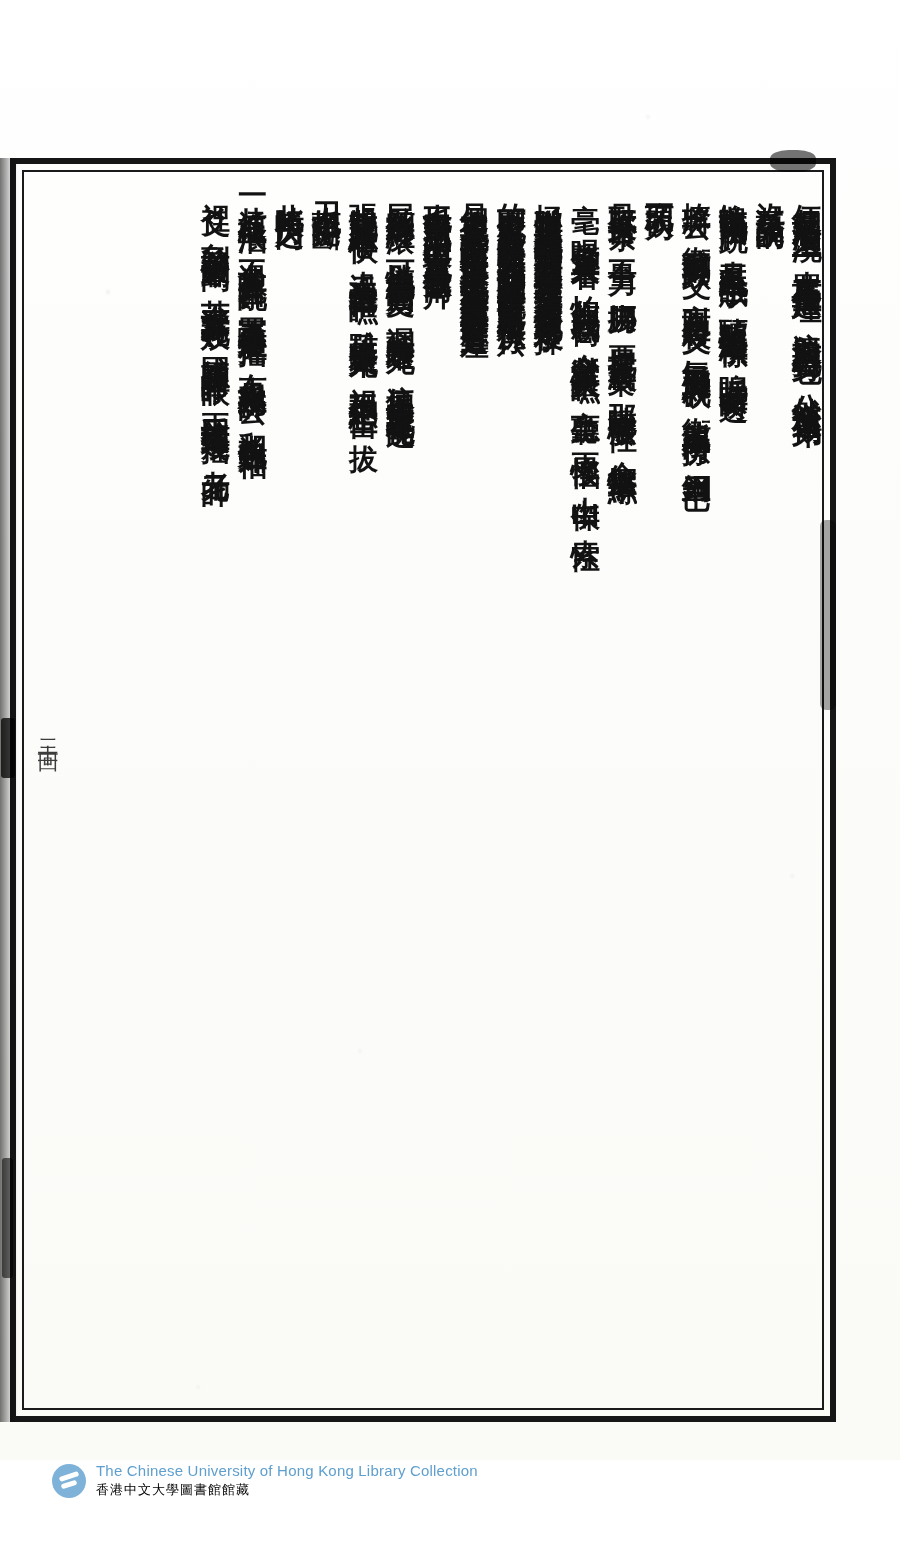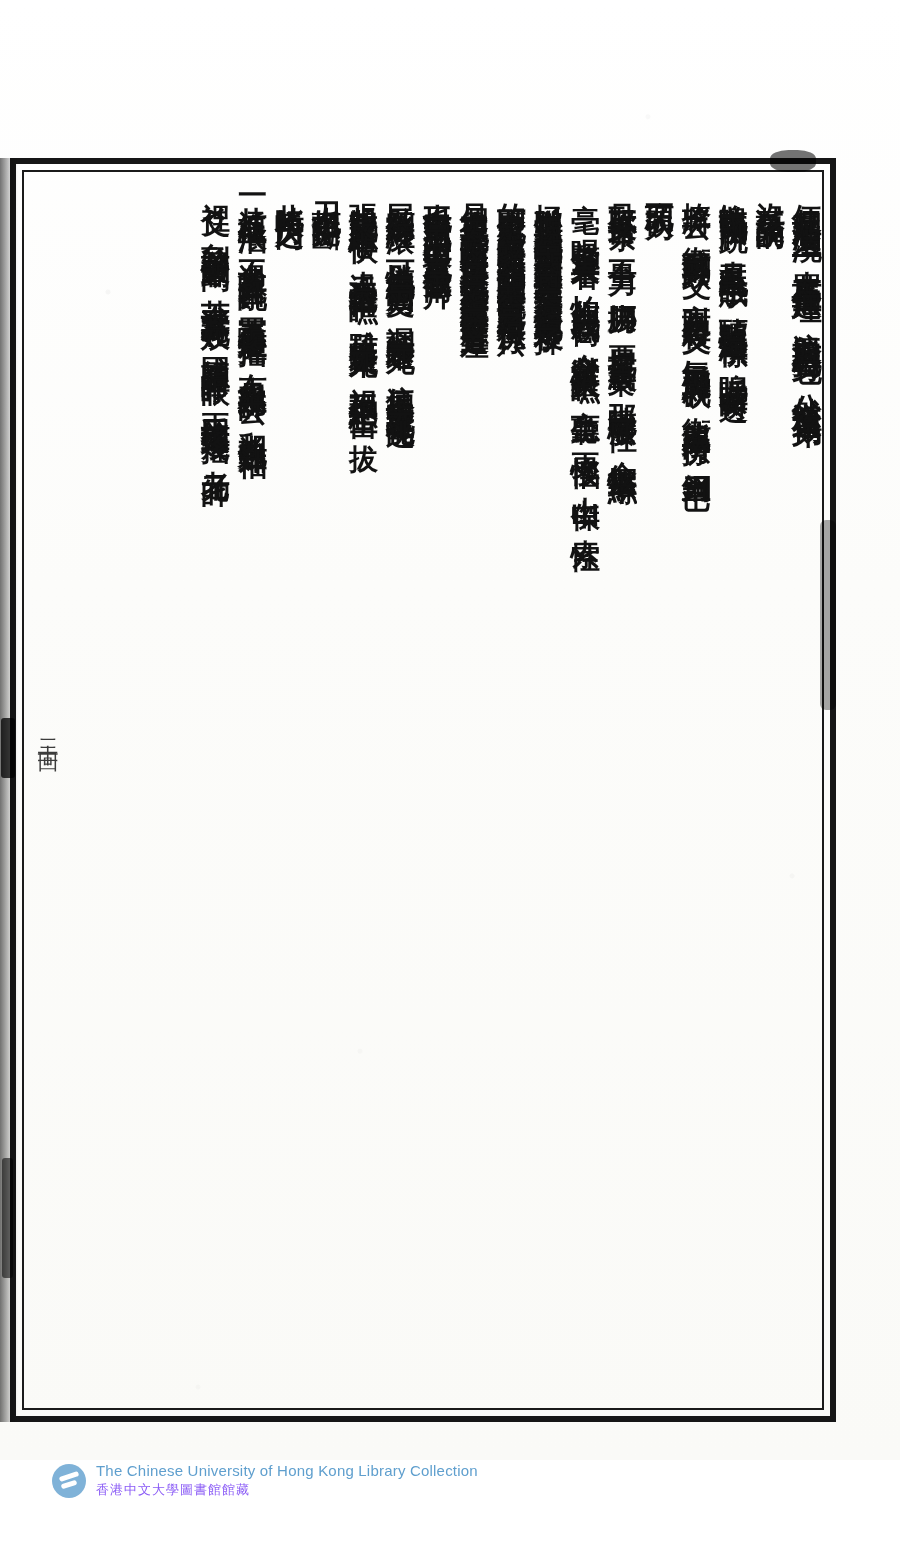--- a/index.html
+++ b/index.html
@@ -210,21 +210,21 @@
   }
   .wm-line-en {
     font-family: "Liberation Sans", sans-serif;
     font-size: 15px;
     color: #5f9fce;
     letter-spacing: 0.2px;
   }
   .wm-line-zh {
     font-family: "DejaVu Sans", sans-serif;
     font-size: 13px;
-    color: #8b5cf6;
+    color: #000000;
     letter-spacing: 1px;
   }
 </style>
 </head>
 <body>
 
 <div id="scan-page">
   <div id="paper-texture"></div>
 
   <div id="print-frame">

